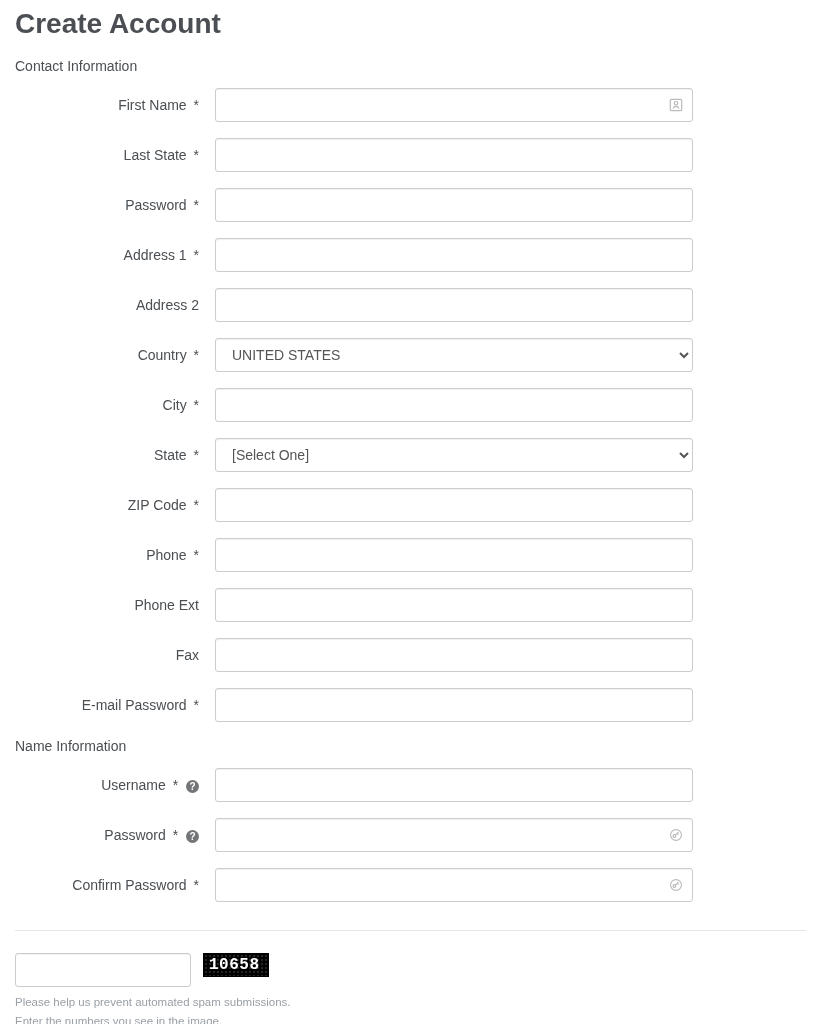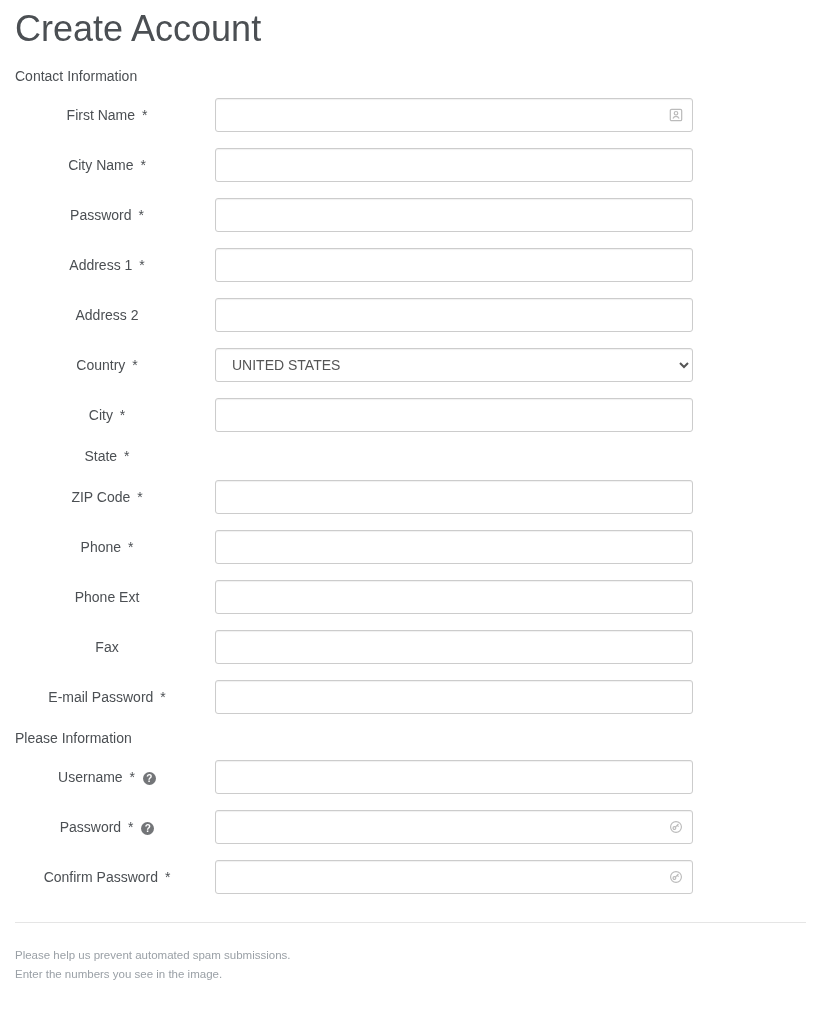--- a/index.html
+++ b/index.html
@@ -4,39 +4,39 @@
   <style>
     * { box-sizing: border-box; margin: 0; padding: 0; }
     body {
       font-family: "Helvetica Neue", Helvetica, Arial, sans-serif;
       color: #333;
       background: #fff;
       padding: 0 15px 0 15px;
       width: 821px;
     }
     h1 {
-      font-size: 36px;
-      font-weight: 400;
+      font-size: 28px;
+      font-weight: 700;
       color: #4b4f53;
       margin: 8px 0 18px 0;
     }
     .section-heading {
       font-size: 14px;
       font-weight: 400;
       color: #4b4f53;
       margin: 8px 0 14px 0;
     }
     .form-row {
       display: flex;
       align-items: center;
       margin-bottom: 16px;
     }
     .label-col {
       width: 200px;
-      text-align: center;
+      text-align: right;
       padding-right: 16px;
       font-size: 14px;
       color: #4b4f53;
     }
     .input-col {
       flex: 0 0 478px;
       position: relative;
     }
     .required-mark {
       margin-left: 3px;
@@ -137,21 +137,21 @@
         <rect x="1.5" y="1.5" width="13" height="13" rx="1.5"></rect>
         <circle cx="8" cy="6" r="2"></circle>
         <path d="M4.5 12c.8-1.6 2-2.4 3.5-2.4S10.7 10.4 11.5 12"></path>
       </svg>
     </span>
   </div>
 </div>
 
 <div class="form-row">
   <div class="label-col">
-    <span>City Name</span>
+    <span>Last State</span>
     <span class="required-mark">*</span>
   </div>
   <div class="input-col">
     <input type="text" class="form-control" style="">
   </div>
 </div>
 
 <div class="form-row">
   <div class="label-col">
     <span>Password</span>
@@ -201,20 +201,25 @@
   <div class="input-col">
     <input type="text" class="form-control" style="">
   </div>
 </div>
 
 <div class="form-row">
   <div class="label-col">
     <span>State</span>
     <span class="required-mark">*</span>
   </div>
+  <div class="input-col">
+    <select class="form-select">
+      <option>[Select One]</option>
+    </select>
+  </div>
 </div>
 
 <div class="form-row">
   <div class="label-col">
     <span>ZIP Code</span>
     <span class="required-mark">*</span>
   </div>
   <div class="input-col">
     <input type="text" class="form-control" style="">
   </div>
@@ -251,21 +256,21 @@
 <div class="form-row">
   <div class="label-col">
     <span>E-mail Password</span>
     <span class="required-mark">*</span>
   </div>
   <div class="input-col">
     <input type="text" class="form-control" style="">
   </div>
 </div>
 
-<div class="section-heading">Please Information</div>
+<div class="section-heading">Name Information</div>
 
 <div class="form-row">
   <div class="label-col">
     <span>Username</span>
     <span class="required-mark">*</span>
     <span class="help-icon">?</span>
   </div>
   <div class="input-col">
     <input type="text" class="form-control" style="">
   </div>
@@ -303,16 +308,20 @@
         <path d="M7.3 8.1 L10.8 4.6 M9.4 6.0 L10.9 7.5"></path>
       </svg>
     </span>
   </div>
 </div>
 
 <hr class="divider">
 
 <div class="form-row" style="align-items:flex-start;">
   <div class="input-col">
+    <div class="captcha-row">
+      <input type="text" class="form-control captcha-input" style="">
+      <span class="captcha-img">10658</span>
+    </div>
     <div class="hint-text">Please help us prevent automated spam submissions.</div>
     <div class="hint-text">Enter the numbers you see in the image.</div>
   </div>
 </div>
 
 </body></html>

